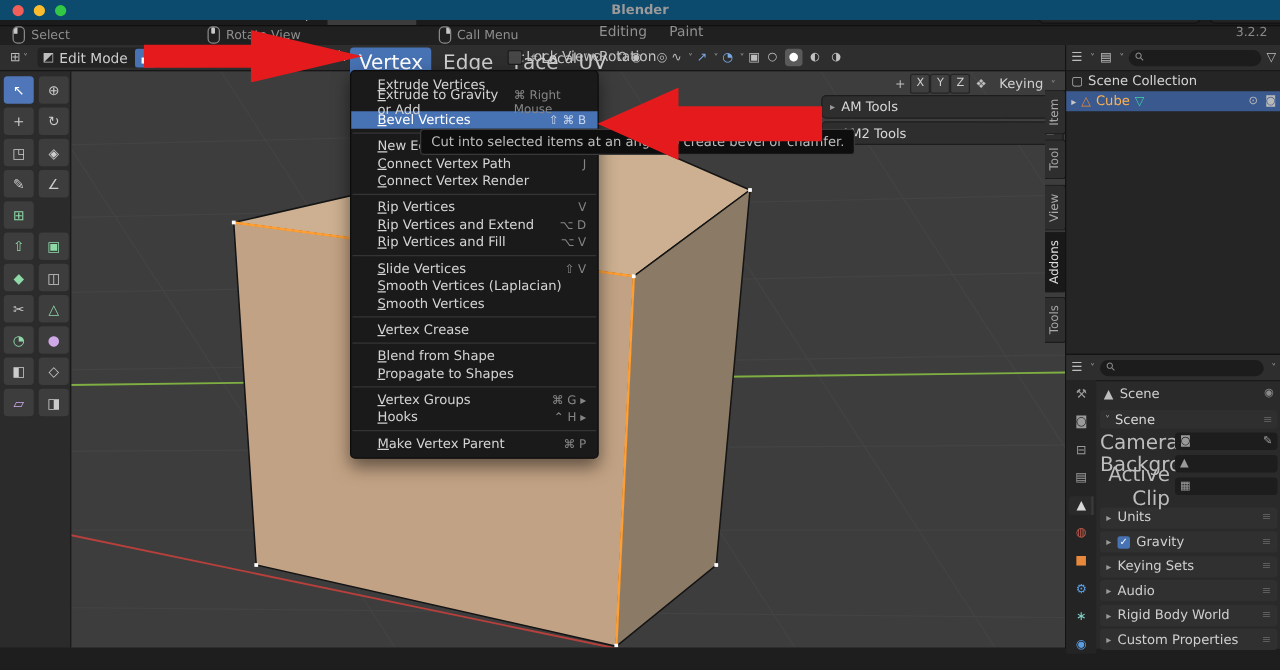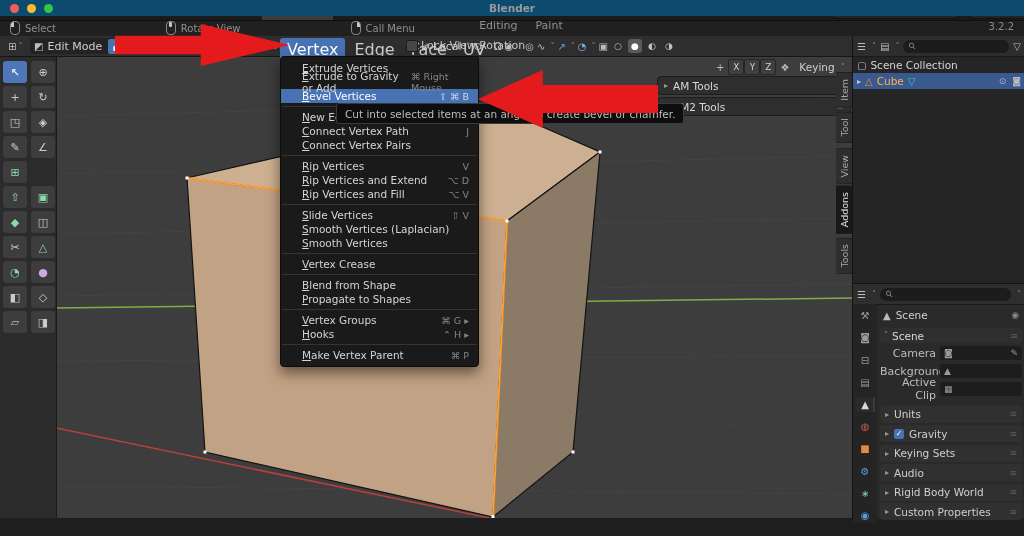--- a/index.html
+++ b/index.html
@@ -89,21 +89,21 @@
   #prop-header{height:20px;background:#2e2e2e;border-bottom:1px solid #1a1a1a;display:flex;align-items:center;padding:0 4px;gap:4px}
   #prop-tabs{position:absolute;left:0;top:20px;width:24px;height:215px;background:#242424;display:flex;flex-direction:column;align-items:center;padding-top:4px;gap:7px}
   .ptab{width:20px;height:16px;display:flex;align-items:center;justify-content:center;font-size:10px;color:#9a9a9a;border-radius:3px 0 0 3px}
   .ptab.active{background:#2a2a2a;color:#d8d8d8;box-shadow:-2px 0 0 #3a3a3a inset}
   .ptab.red{color:#cc5f4f}.ptab.orange{color:#e8883c}.ptab.blue{color:#5a9de0}.ptab.teal{color:#7fd4c8}
   #prop-content{position:absolute;left:24px;top:20px;width:148px;height:215px}
   #breadcrumb{height:18px;display:flex;align-items:center;padding:2px 6px;color:#cfcfcf;gap:5px;font-size:10.5px}
   #breadcrumb .pin{margin-left:auto;color:#8a8a8a;font-size:9px}
   .scene-panel-header{height:15px;display:flex;align-items:center;gap:4px;background:#2f2f2f;border-radius:3px;margin:2px 3px;padding:0 4px;color:#d8d8d8;font-size:10.5px}
   .frow{height:16px;display:flex;align-items:center;margin:2px 3px;gap:4px}
-  .frow .flabel{width:56px;text-align:right;color:#bdbdbd;font-size:11px}
+  .frow .flabel{width:56px;text-align:right;color:#bdbdbd;font-size:16px}
   .frow .finput{flex:1;height:14px;background:#1d1d1d;border-radius:3px;display:flex;align-items:center;padding:0 4px;color:#9a9a9a;font-size:9px}
   .frow .dropper{margin-left:auto;font-size:9px;color:#9a9a9a}
   .ppanel{height:17px;background:#303030;border-radius:3px;margin:2.5px 3px;display:flex;align-items:center;padding:0 5px;gap:5px;color:#cfcfcf;font-size:10.5px}
   .ppanel .tri{font-size:8px;color:#9a9a9a}
   .ppanel .drag{margin-left:auto;color:#5d5d5d;font-size:9px}
   .ppanel .gchk{display:none;width:10px;height:10px;background:#4772b3;border-radius:2px;color:#fff;font-size:8px;align-items:center;justify-content:center}
   .ppanel.haschk .gchk{display:inline-flex}
   
   #statusbar{left:0;top:518px;width:1024px;height:18px;background:#202020;border-top:1px solid #0f0f0f;display:flex;align-items:flex-start;color:#8f8f8f;font-size:10px;z-index:10}
   .hint{display:flex;align-items:center}
@@ -371,21 +371,21 @@
       <span class="mi-label">New Edge/Face from Vertices</span>
       <span class="mi-short"></span>
     </div>
 
     <div class="mi">
       <span class="mi-label">Connect Vertex Path</span>
       <span class="mi-short">J</span>
     </div>
 
     <div class="mi">
-      <span class="mi-label">Connect Vertex Pairs</span>
+      <span class="mi-label">Connect Vertex Render</span>
       <span class="mi-short"></span>
     </div>
 
     <div class="mi sep">
       
       
     </div>
 
     <div class="mi">
       <span class="mi-label">Rip Vertices</span>

